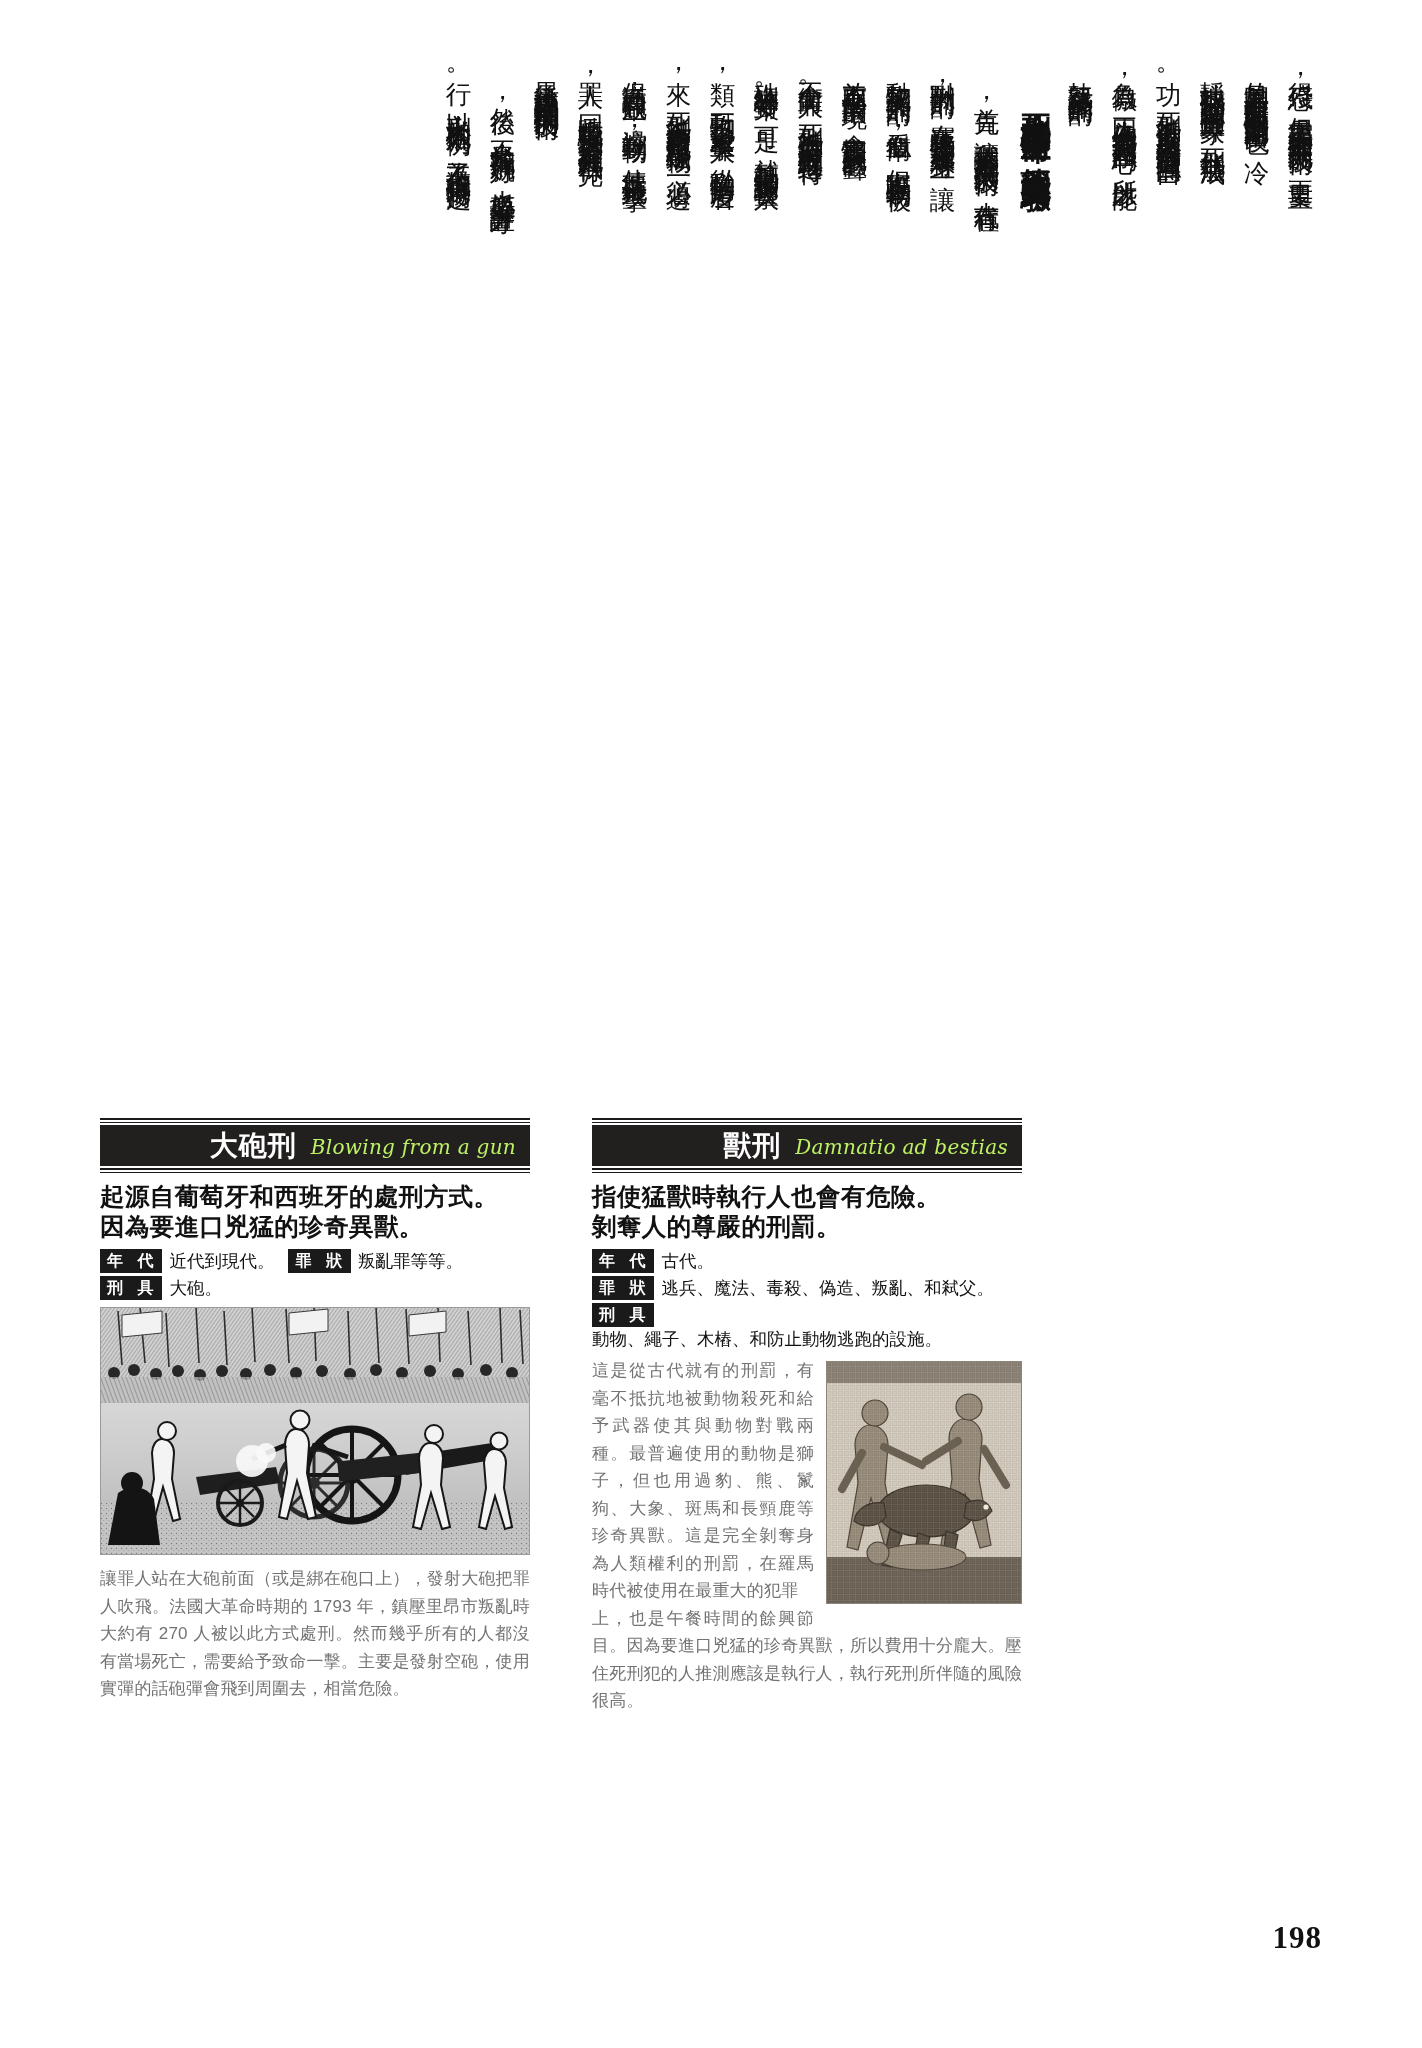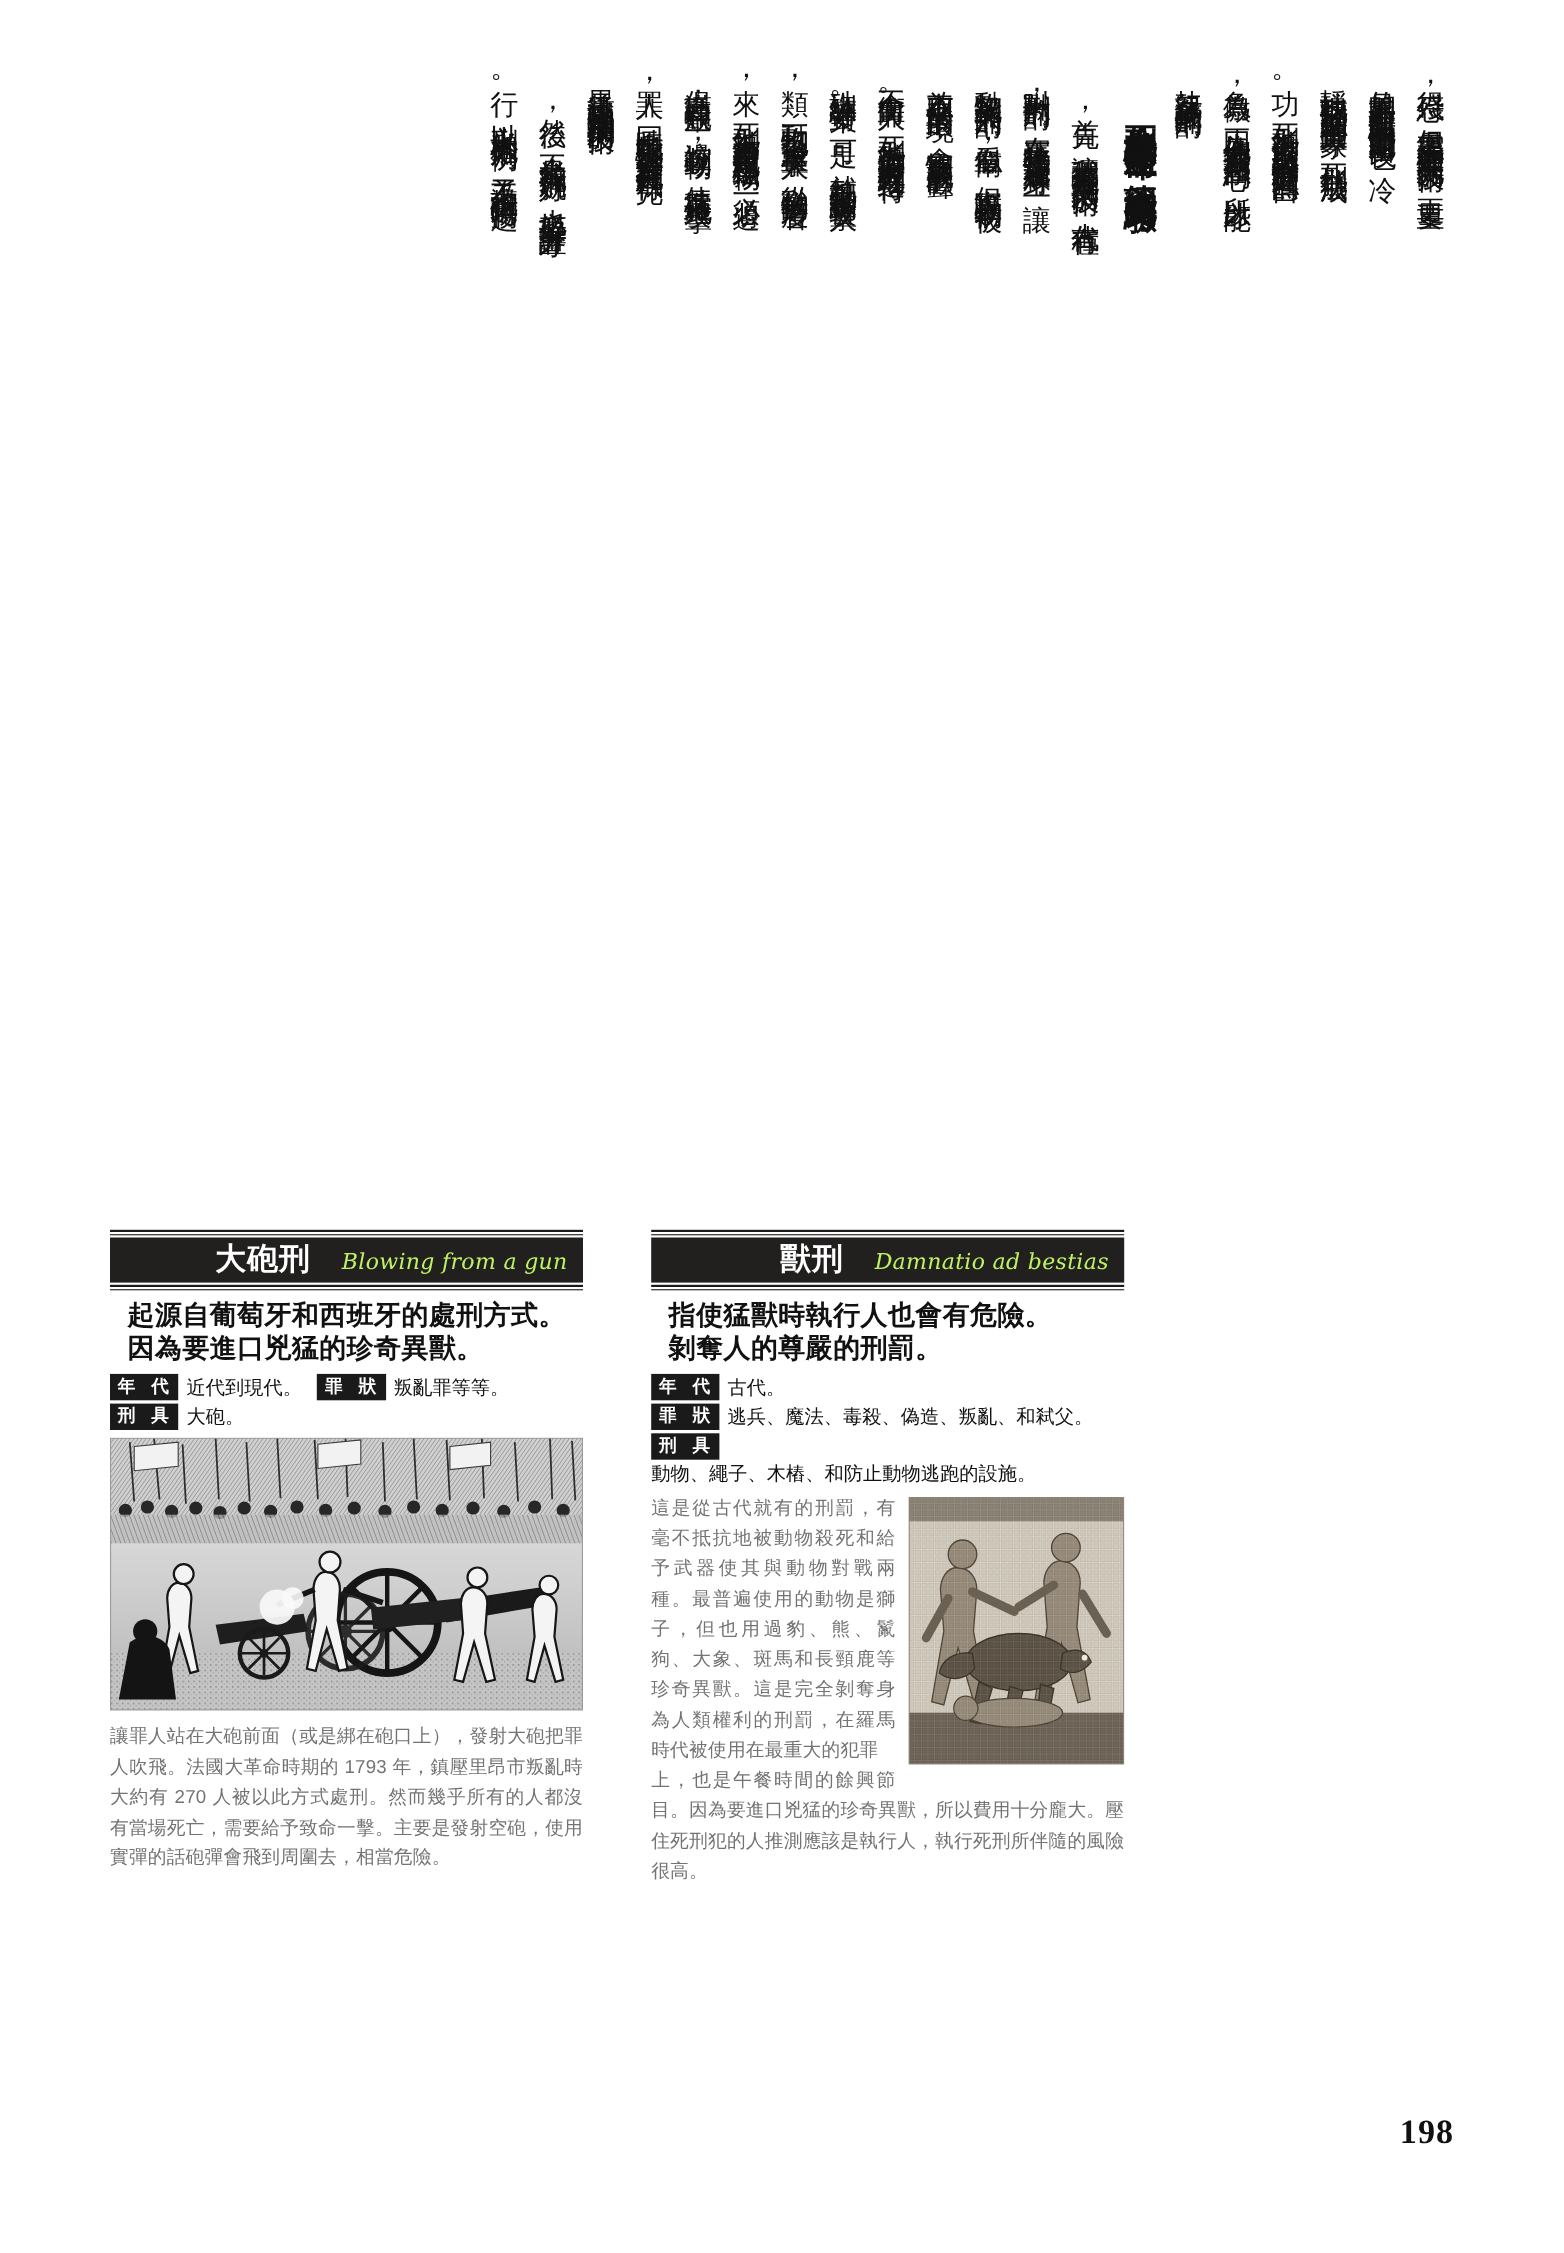--- a/index.html
+++ b/index.html
@@ -72,21 +72,21 @@
     margin-top:2px;
   }
   .titlebar{
     background:#221f1f;
     height:41px;
     display:flex;
     align-items:center;
     justify-content:flex-end;
     padding:0 14px 0 10px;
     box-sizing:border-box;
-    gap:28px;
+    gap:14px;
   }
   .titlebar .cn{
     color:#fff;
     font-weight:700;
     font-size:28px;
     letter-spacing:1px;
     font-family:"Liberation Serif","DejaVu Serif",serif;
     line-height:1;
     white-space:nowrap;
   }
@@ -103,21 +103,21 @@
 
   .subtitle{
     margin-top:9px;
     font-weight:700;
     font-size:24.5px;
     line-height:30px;
     letter-spacing:0.4px;
     color:#111;
     font-family:"Liberation Serif","DejaVu Serif",serif;
   }
-  .subtitle div{ white-space:nowrap;margin-left:16px; }
+  .subtitle div{ white-space:nowrap; }
 
   .meta{ margin-top:7px; }
   .meta-row{
     display:flex;
     align-items:flex-start;
     flex-wrap:wrap;
     margin-bottom:3px;
     font-size:17.5px;
     line-height:24px;
     font-family:"Liberation Sans","DejaVu Sans",sans-serif;

